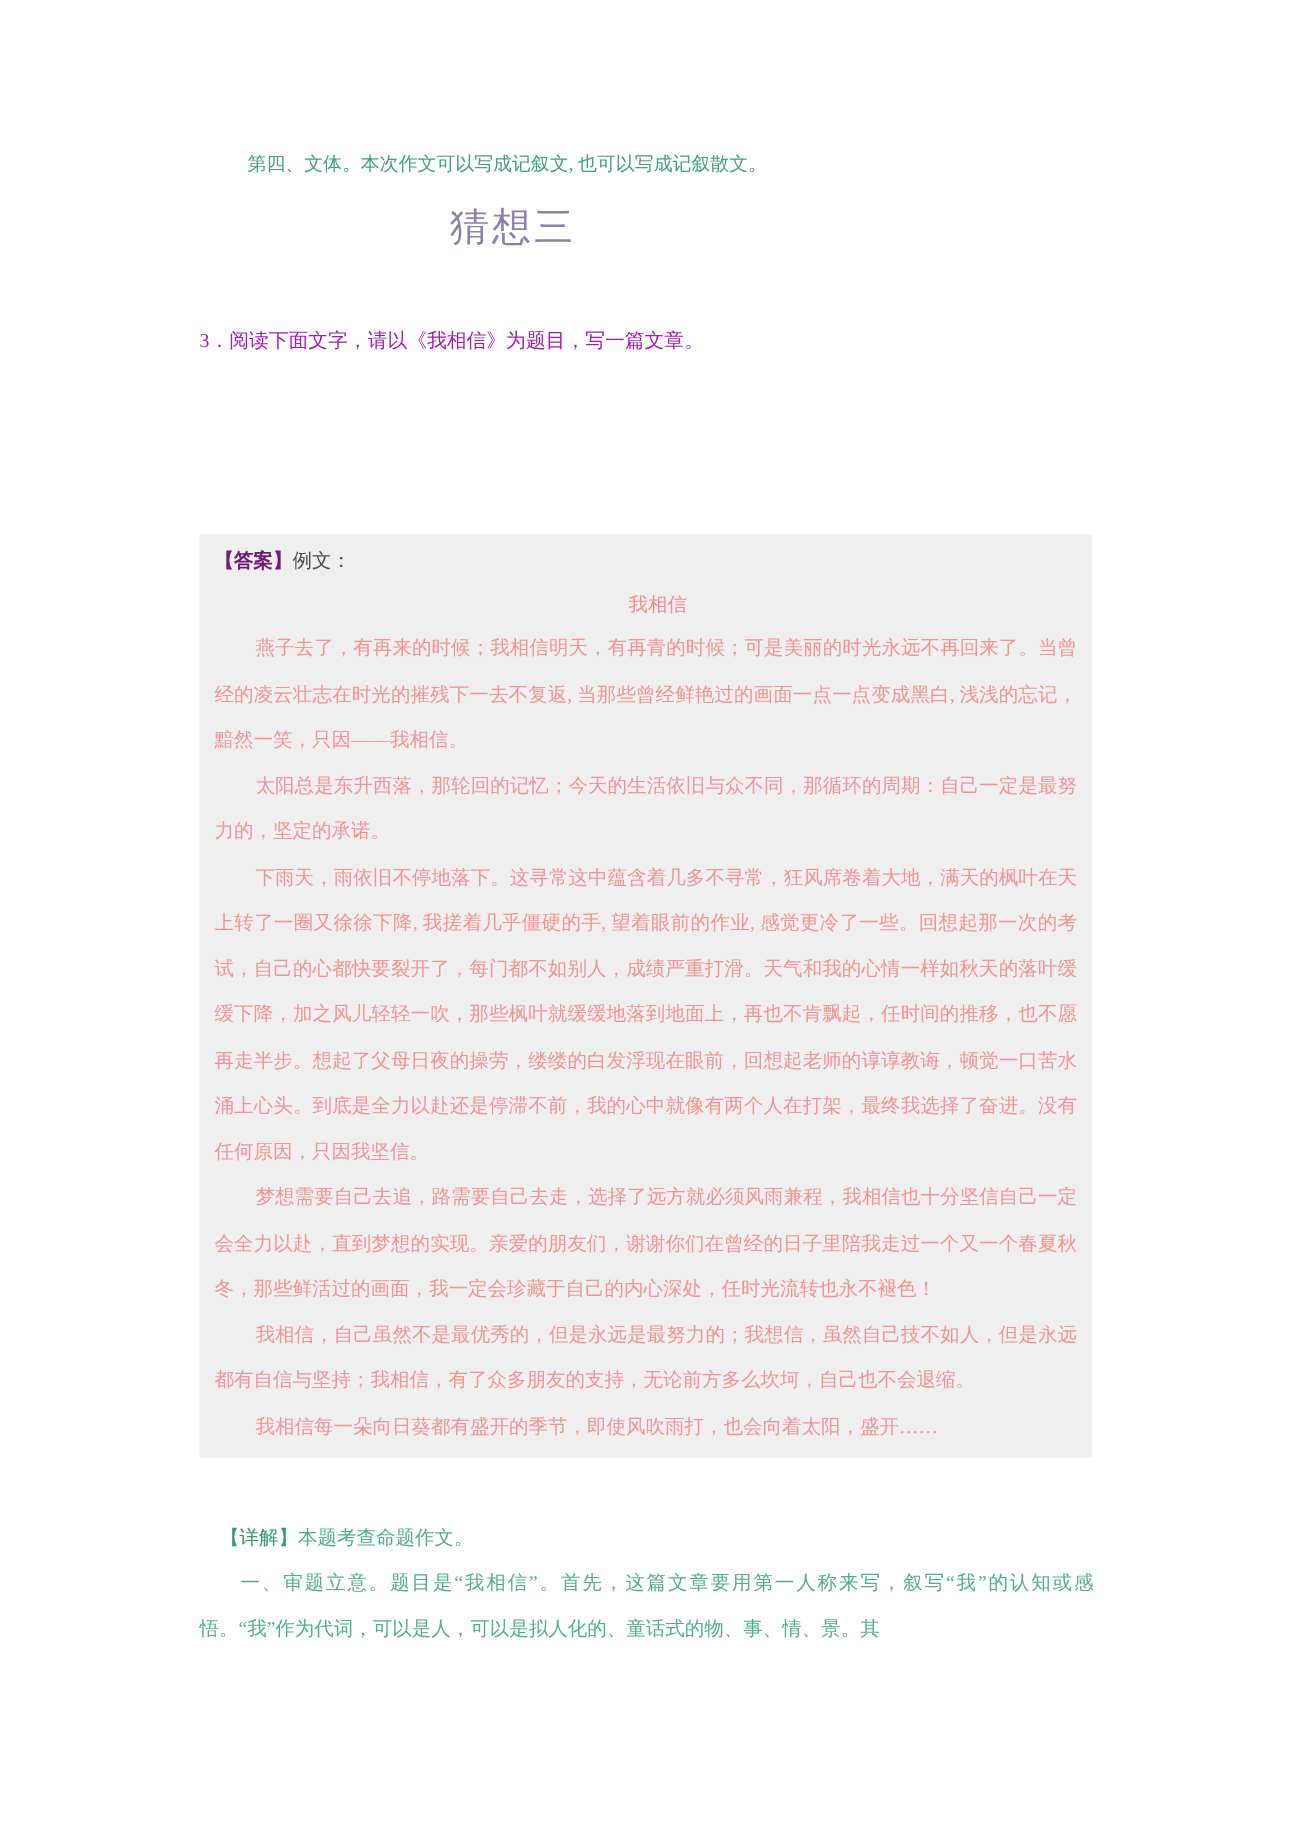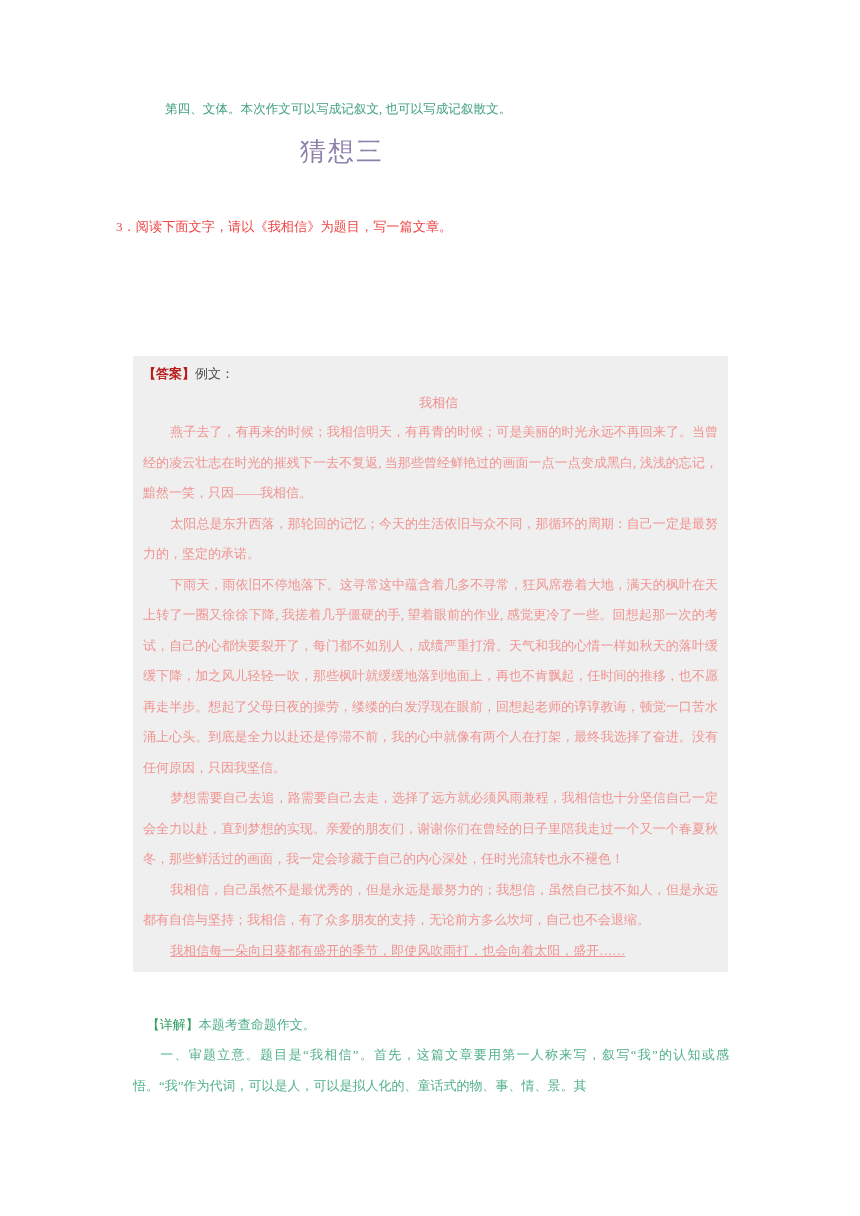--- a/index.html
+++ b/index.html
@@ -44,24 +44,24 @@
     text-align: center;
     font-size: 26px;
     line-height: 40px;
     color: #8d81ac;
     letter-spacing: 2px;
   }
 
   
   .qblock {
     position: absolute;
-    left: 116px;
+    left: 133px;
     top: 212px;
     width: 596px;
-    color: #ef4444;
+    color: #a21caf;
   }
   .q-stem {
     font-size: 13.2px;
     line-height: 30px;
     text-indent: 0;
   }
   .q-quote {
     font-size: 13.2px;
     line-height: 31px;
     text-indent: 2.1em;
@@ -86,21 +86,21 @@
     background: #efefef;
     padding: 0;
   }
   .answer-head {
     font-size: 13.0px;
     line-height: 27px;
     padding: 4px 10px 0 10px;
     color: #4a4a4a;
   }
   .answer-head .tag {
-    color: #b91c1c;
+    color: #701a75;
     font-weight: bold;
   }
   .essay-title {
     text-align: center;
     font-size: 13.0px;
     line-height: 28px;
     color: #ef8e8b;
     padding-top: 2px;
     margin-left: 16px;
   }
@@ -109,21 +109,20 @@
     line-height: 30.5px;
     color: #f09491;
     padding: 0 10px;
     text-indent: 2.1em;
     text-align: justify;
     text-justify: inter-ideograph;
     word-break: break-all;
   }
   .essay-p.last {
     padding-bottom: 6px;
-    text-decoration: underline;
   }
 
   
   .explain {
     position: absolute;
     left: 133px;
     top: 1010px;
     width: 596px;
     color: #51b089;
   }

